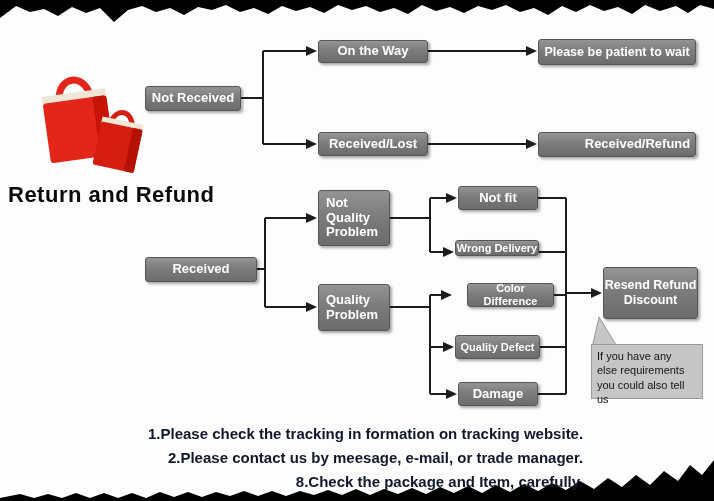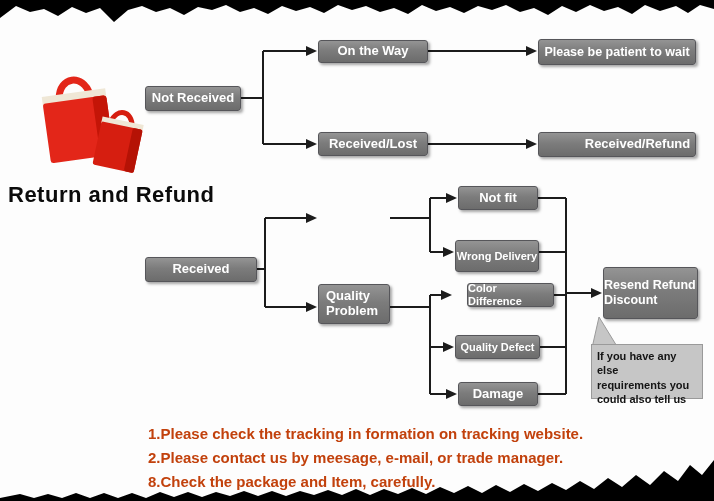--- a/index.html
+++ b/index.html
@@ -4,39 +4,39 @@
 <style>
   html,body{margin:0;padding:0;background:#ffffff;}
   .stage{
     position:relative;width:714px;height:501px;background:#fdfdfd;
     overflow:hidden;font-family:"Liberation Sans",sans-serif;
   }
   svg.layer{position:absolute;left:0;top:0;}
   .box{
     position:absolute;box-sizing:border-box;
     display:flex;align-items:center;justify-content:center;
-    text-align:left;
+    text-align:center;
     background:linear-gradient(180deg,#949494 0%,#7c7c7c 45%,#6c6c6c 100%);
     border:1px solid #56565a;border-radius:3px;
     color:#fff;font-weight:700;font-size:13px;line-height:1.15;
     box-shadow:2px 2px 3px rgba(0,0,0,.35);
   }
   .box.align-left{justify-content:flex-start;text-align:left;padding-left:7px;}
   .box.small{font-size:11px;}
   .title{
     position:absolute;left:8px;top:182px;width:280px;
     font-size:22px;font-weight:700;color:#0b0b0b;letter-spacing:.5px;
   }
   .bubble{
     position:absolute;left:591px;top:344px;width:112px;height:55px;
     box-sizing:border-box;background:#c6c6c6;border:1px solid #9a9a9a;
-    color:#141414;font-size:11px;font-weight:700;line-height:1.3;
+    color:#141414;font-size:11px;font-weight:400;line-height:1.3;
     padding:4px 12px 3px 5px;
   }
-  .notes{position:absolute;left:148px;top:422px;color:#c2410c;}
+  .notes{position:absolute;left:148px;top:422px;color:#0f172a;text-align:right;}
   .note-line{font-size:15px;font-weight:700;line-height:24px;white-space:nowrap;}
   .bags{position:absolute;left:25px;top:50px;}
 </style>
 </head>
 <body>
 
 <div class="stage">
 
   <svg class="layer" width="714" height="501" viewBox="0 0 714 501">
     <defs>
@@ -113,23 +113,24 @@
   </svg>
 
   <div class="title">Return and Refund</div>
 
   <div class="box" style="left:145px;top:86px;width:96px;height:25px;">Not Received</div>
   <div class="box" style="left:318px;top:40px;width:110px;height:23px;">On the Way</div>
   <div class="box" style="left:538px;top:39px;width:158px;height:26px;font-size:12.5px;">Please be patient to wait</div>
   <div class="box" style="left:318px;top:132px;width:110px;height:24px;">Received/Lost</div>
   <div class="box" style="left:538px;top:132px;width:158px;height:25px;padding-left:41px;">Received/Refund</div>
   <div class="box" style="left:145px;top:257px;width:112px;height:25px;">Received</div>
-  <div class="box align-left" style="left:318px;top:284px;width:72px;height:40px;">Quality Problem</div>
+  <div class="box align-left" style="left:318px;top:190px;width:72px;height:56px;">Not Quality Problem</div>
+  <div class="box align-left" style="left:318px;top:284px;width:72px;height:47px;">Quality Problem</div>
   <div class="box" style="left:458px;top:186px;width:80px;height:24px;">Not fit</div>
-  <div class="box small" style="left:455px;top:240px;width:84px;height:32px;">Wrong Delivery</div>
+  <div class="box small" style="left:455px;top:240px;width:84px;height:16px;">Wrong Delivery</div>
   <div class="box small" style="left:453px;top:283px;width:87px;height:24px;margin-left:14px;">Color Difference</div>
   <div class="box small" style="left:455px;top:335px;width:85px;height:24px;">Quality Defect</div>
   <div class="box" style="left:458px;top:382px;width:80px;height:24px;">Damage</div>
   <div class="box" style="left:603px;top:267px;width:95px;height:52px;font-size:12.5px;line-height:1.2;">Resend Refund Discount</div>
 
   <div class="bubble">If you have any else requirements you could also tell us</div>
 
   <div class="notes">
     <div class="note-line">1.Please check the tracking in formation on tracking website.</div>
     <div class="note-line">2.Please contact us by meesage, e-mail, or trade manager.</div>

